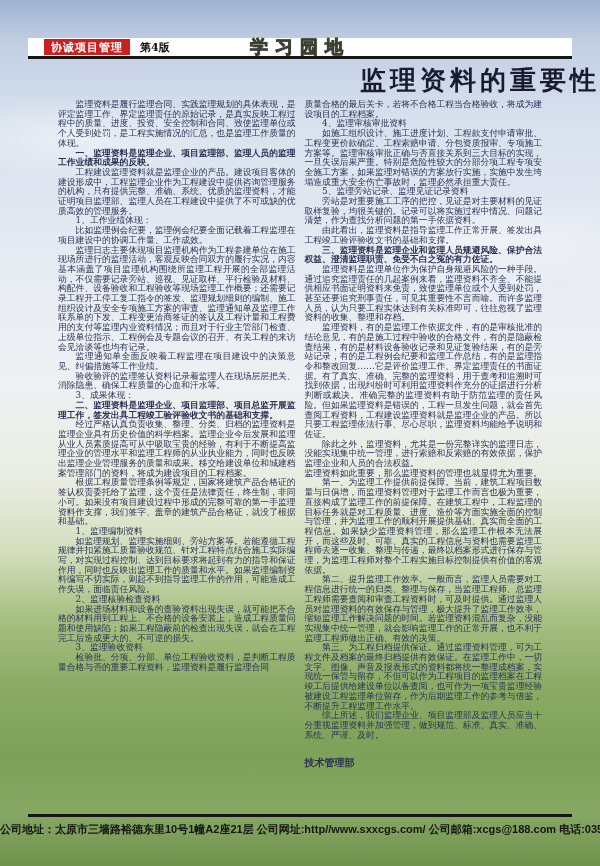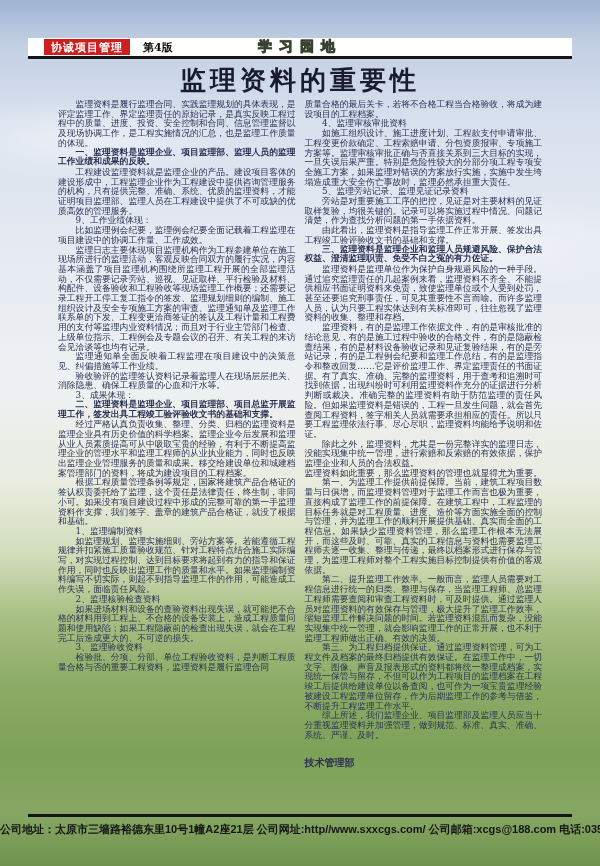--- a/index.html
+++ b/index.html
@@ -26,53 +26,52 @@
         #6f934d 100%);
   }
   .masthead{
     position:relative;
     margin:38px 28px 0;
     background:#ffffff;
     height:18px;
     display:flex;
     align-items:center;
     border-bottom:3px solid #151515;
-    gap:11px;
   }
   .badge{
     background:#cc1f1f;
     color:#ffffff;
     font-family:"Liberation Sans","DejaVu Sans",sans-serif;
     font-weight:bold;
     font-size:11px;
     line-height:16px;
     padding:0 7px;
     margin-left:16px;
     letter-spacing:1px;
   }
   .edition{
     font-weight:bold;
     font-size:11px;
     color:#101010;
-    margin-left:2px;
+    margin-left:10px;
   }
   .column-title{
     position:absolute;
     left:50%;
     transform:translateX(-50%);
     font-weight:bold;
-    font-size:14px;
+    font-size:18px;
     letter-spacing:7px;
     color:#6b7660;
     -webkit-text-stroke:0.8px #39412f;
     text-shadow:0 0 1px #39412f;
   }
   .title{
     margin:6px 0 5px;
-    text-align:center;
+    text-align:right;
     font-size:26px;
     line-height:30px;
     font-weight:bold;
     letter-spacing:4px;
     color:#181c2e;
   }
   .columns{
     margin:0 58px;
     display:flex;
     gap:9px;
@@ -82,21 +81,21 @@
   .col{
     flex:1;
     min-width:0;
     font-size:8.8px;
     line-height:9.7px;
     color:#2b3154;
     text-align:justify;
   }
   .para{margin:0;text-indent:2em;}
   .para.c,.para.f{text-indent:0;}
-  .para.h{font-weight:bold;font-family:Liberation Mono, monospace;}
+  .para.h{font-weight:bold;}
   .para.sig{
     text-indent:0;
     padding-right:10px;
     margin-top:18px;
     font-size:10px;
     font-weight:bold;
   }
   .rule-bottom{
     margin:0 28px;
     border-top:3px solid #151515;
@@ -120,24 +119,24 @@
   <div class="masthead">
     <span class="badge">协诚项目管理</span>
     <span class="edition">第4版</span>
     <span class="column-title">学习园地</span>
   </div>
 
   <h1 class="title">监理资料的重要性</h1>
 
   <div class="columns">
     <div class="col" id="col-left">
-        <p class="para p">监理资料是履行监理合同、实践监理规划的具体表现，是评定监理工作、界定监理责任的原始记录，是真实反映工程过程中的质量、进度、投资、安全控制和合同、信息管理监督以及现场协调工作，是工程实施情况的汇总，也是监理工作质量的体现。</p>
+        <p class="para p">监理资料是履行监理合同、实践监理规划的具体表现，是评定监理工作、界定监理责任的原始记录，是真实反映工程过程中的质量、进度、投资、安全控制和合同、致使监理单位或个人受到处罚，是工程实施情况的汇总，也是监理工作质量的体现。</p>
         <p class="para h">一、监理资料是监理企业、项目监理部、监理人员的监理工作业绩和成果的反映。</p>
         <p class="para p">工程建设监理资料就是监理企业的产品。建设项目客体的建设形成中，工程监理企业作为工程建设中提供咨询管理服务的机构，只有提供完整、准确、系统、优质的监理资料，才能证明项目监理部、监理人员在工程建设中提供了不可或缺的优质高效的管理服务。</p>
-        <p class="para p">9、工作业绩体现：</p>
+        <p class="para p">1、工作业绩体现：</p>
         <p class="para p">比如监理例会纪要，监理例会纪要全面记载着工程监理在项目建设中的协调工作量、工作成效。</p>
         <p class="para p">监理日志主要体现项目监理机构作为工程参建单位在施工现场所进行的监理活动，客观反映合同双方的履行实况，内容基本涵盖了项目监理机构围绕所监理工程开展的全部监理活动，不仅需要记录旁站、巡视、见证取样、平行检验及材料、构配件、设备验收和工程验收等现场监理工作概要；还需要记录工程开工停工复工指令的签发、监理规划细则的编制、施工组织设计及安全专项施工方案的审查、监理通知单及监理工作联系单的下发、工程变更洽商签证的签认及工程计量和工程费用的支付等监理内业资料情况；而且对于行业主管部门检查、上级单位指示、工程例会及专题会议的召开、有关工程的来访会见洽谈等也均有记录。</p>
         <p class="para p">监理通知单全面反映着工程监理在项目建设中的决策意见、纠偏措施等工作业绩。</p>
         <p class="para p">验收验评的监理签认资料记录着监理人在现场层层把关、消除隐患、确保工程质量的心血和汗水等。</p>
         <p class="para p">3、成果体现：</p>
         <p class="para h">二、监理资料是监理企业、项目监理部、项目总监开展监理工作，签发出具工程竣工验评验收文书的基础和支撑。</p>
         <p class="para p">经过严格认真负责收集、整理、分类、归档的监理资料是监理企业具有历史价值的科学档案。监理企业今后发展和监理从业人员素质提高可从中吸取宝贵的经验，有利于不断提高监理企业的管理水平和监理工程师的从业执业能力，同时也反映出监理企业管理服务的质量和成果。移交给建设单位和城建档案管理部门的资料，将成为建设项目的工程档案。</p>
         <p class="para p">根据工程质量管理条例等规定，国家将建筑产品合格证的签认权责委托给了监理，这个责任是法律责任，终生制，非同小可。如果没有项目建设过程中形成的完整可靠的第一手监理资料作支撑，我们签字、盖章的建筑产品合格证，就没了根据和基础。</p>
         <p class="para p">1、监理编制资料</p>
         <p class="para p">如监理规划、监理实施细则、旁站方案等。若能遵循工程规律并扣紧施工质量验收规范、针对工程特点结合施工实际编写，对实现过程控制、达到目标要求将起到有力的指导和保证作用，同时也反映出监理工作的质量和水平。如果监理编制资料编写不切实际，则起不到指导监理工作的作用，可能造成工作失误，面临责任风险。</p>
@@ -148,21 +147,21 @@
       </div>
     <div class="col" id="col-right">
         <p class="para c">质量合格的最后关卡，若将不合格工程当合格验收，将成为建设项目的工程档案。</p>
         <p class="para p">4、监理审核审批资料</p>
         <p class="para p">如施工组织设计、施工进度计划、工程款支付申请审批、工程变更价款确定、工程索赔申请、分包资质报审、专项施工方案等。监理审核审批正确与否直接关系到三大目标的实现，一旦失误后果严重。特别是危险性较大的分部分项工程专项安全施工方案，如果监理对错误的方案放行实施，实施中发生垮塌造成重大安全伤亡事故时，监理必然承担重大责任。</p>
         <p class="para p">5、监理旁站记录、监理见证记录资料</p>
         <p class="para p">旁站是对重要施工工序的把控，见证是对主要材料的见证取样复验，均很关键的。记录可以将实施过程中情况、问题记清楚，作为查找分析问题的第一手依据资料。</p>
         <p class="para p">由此看出，监理资料是指导监理工作正常开展、签发出具工程竣工验评验收文书的基础和支撑。</p>
         <p class="para h">三、监理资料是监理企业和监理人员规避风险、保护合法权益、澄清监理职责、免受不白之冤的有力佐证。</p>
         <p class="para p">监理资料是监理单位作为保护自身规避风险的一种手段。通过追究监理责任的几起案例来看，监理资料不齐全、不能提供相应书面证明资料来免责，致使监理单位或个人受到处罚，甚至还要追究刑事责任，可见其重要性不言而喻。而许多监理人员，认为只要工程实体达到有关标准即可，往往忽视了监理资料的收集、整理和存档。</p>
-        <p class="para p">监理资料，有的是监理工作依据文件，有的是审核批准的结论意见，有的是施工过程中验收的合格文件，有的是隐蔽检查结果，有的是材料设备验收记录和见证复验结果，有的是旁站记录，有的是工程例会纪要和监理工作总结，有的是监理指令和整改回复……它是评价监理工作、界定监理责任的书面证据。有了真实、准确、完整的监理资料，用于查考和追溯时可找到依据，出现纠纷时可利用监理资料作充分的证据进行分析判断或裁决。准确完整的监理资料有助于防范监理的责任风险。但如果监理资料是错误的，工程一旦发生问题，就会首先查阅工程资料，签字相关人员就需要承担相应的责任。所以只要工程监理依法行事、尽心尽职，监理资料均能给予说明和佐证。</p>
+        <p class="para p">监理资料，有的是监理工作依据文件，有的是审核批准的结论意见，有的是施工过程中验收的合格文件，有的是隐蔽检查结果，有的是材料设备验收记录和见证复验结果，有的是旁站记录，有的是工程例会纪要和监理工作总结，有的是监理指令和整改回复……它是评价监理工作、界定监理责任的书面证据。有了真实、准确、完整的监理资料，用于查考和追溯时可找到依据，出现纠纷时可利用监理资料作充分的证据进行分析判断或裁决。准确完整的监理资料有助于防范监理的责任风险。但如果监理资料是错误的，工程一旦发生问题，就会首先查阅工程资料，工程建设监理资料就是监理企业的产品。所以只要工程监理依法行事、尽心尽职，监理资料均能给予说明和佐证。</p>
         <p class="para p">除此之外，监理资料，尤其是一份完整详实的监理日志，没能实现集中统一管理，进行索赔和反索赔的有效依据，保护监理企业和人员的合法权益。</p>
         <p class="para f">监理资料如此重要，那么监理资料的管理也就显得尤为重要。</p>
         <p class="para p">第一、为监理工作提供前提保障。当前，建筑工程项目数量与日俱增，而监理资料管理对于监理工作而言也极为重要，直接构成了监理工作的前提保障。在建筑工程中，工程监理的目标任务就是对工程质量、进度、造价等方面实施全面的控制与管理，并为监理工作的顺利开展提供基础、真实而全面的工程信息。如果缺少监理资料管理，那么监理工作根本无法展开，而这些及时、可靠、真实的工程信息与资料也需要监理工程师去逐一收集、整理与传递，最终以档案形式进行保存与管理，为监理工程师对整个工程实施目标控制提供有价值的客观依据。</p>
         <p class="para p">第二、提升监理工作效率。一般而言，监理人员需要对工程信息进行统一的归类、整理与保存，当监理工程师、总监理工程师需要查阅和审查工程资料时，可及时提供。通过监理人员对监理资料的有效保存与管理，极大提升了监理工作效率，缩短监理工作解决问题的时间。若监理资料混乱而复杂，没能实现集中统一管理，就会影响监理工作的正常开展，也不利于监理工程师做出正确、有效的决策。</p>
         <p class="para p">第三、为工程归档提供保证。通过监理资料管理，可为工程文件及档案的最终归档提供有效保证。在监理工作中，一切文字、图像、声音及报表形式的资料都将统一整理成档案，实现统一保管与留存，不但可以作为工程项目的监理档案在工程竣工后提供给建设单位以备查阅，也可作为一项宝贵监理经验被建设工程监理单位留存，作为后期监理工作的参考与借鉴，不断提升工程监理工作水平。</p>
         <p class="para p">综上所述，我们监理企业、项目监理部及监理人员应当十分重视监理资料并加强管理，做到规范、标准、真实、准确、系统、严谨、及时。</p>
         <p class="para sig">技术管理部</p>
       </div>
   </div>
 

